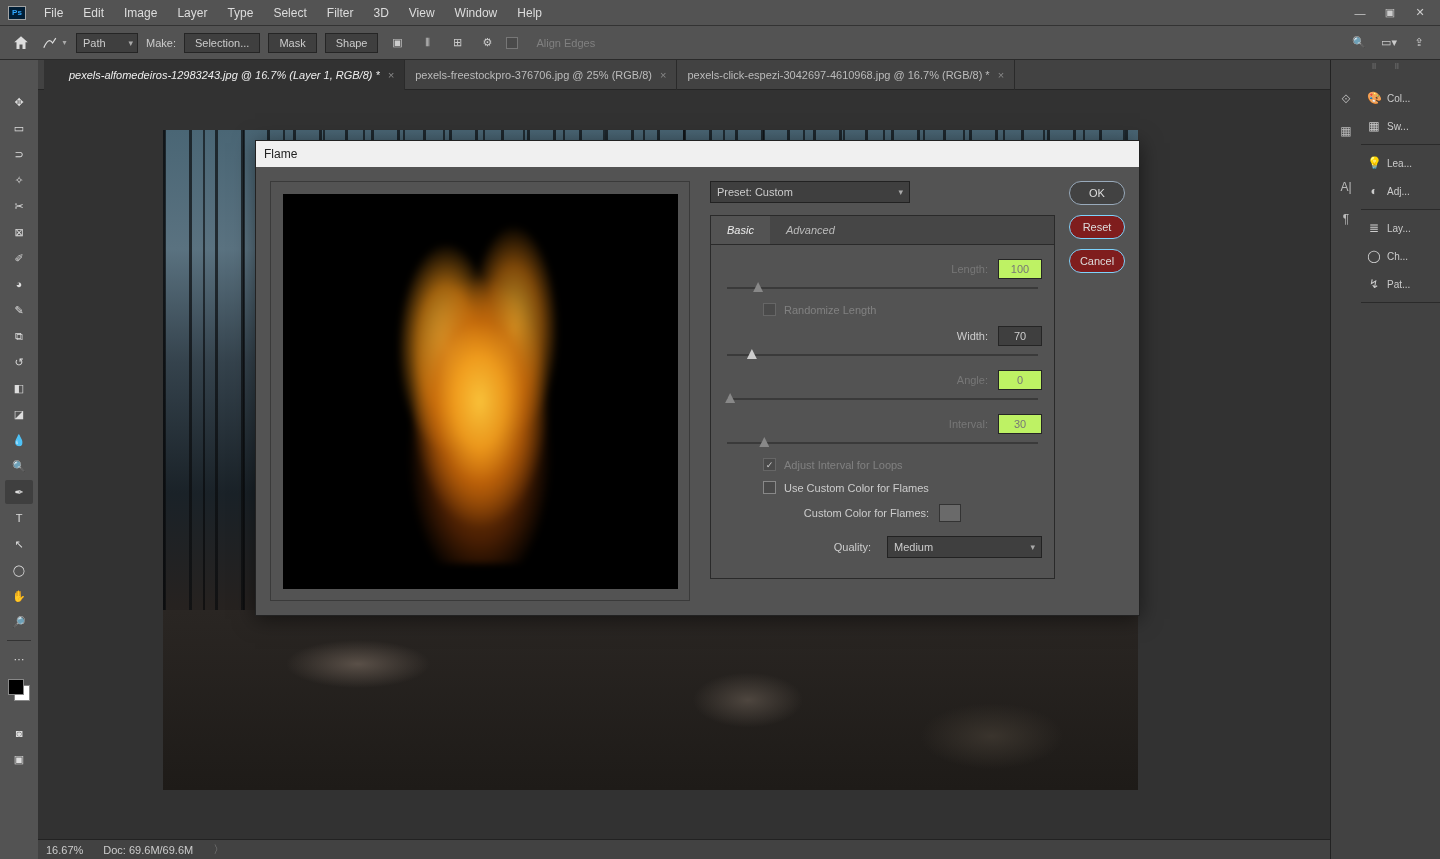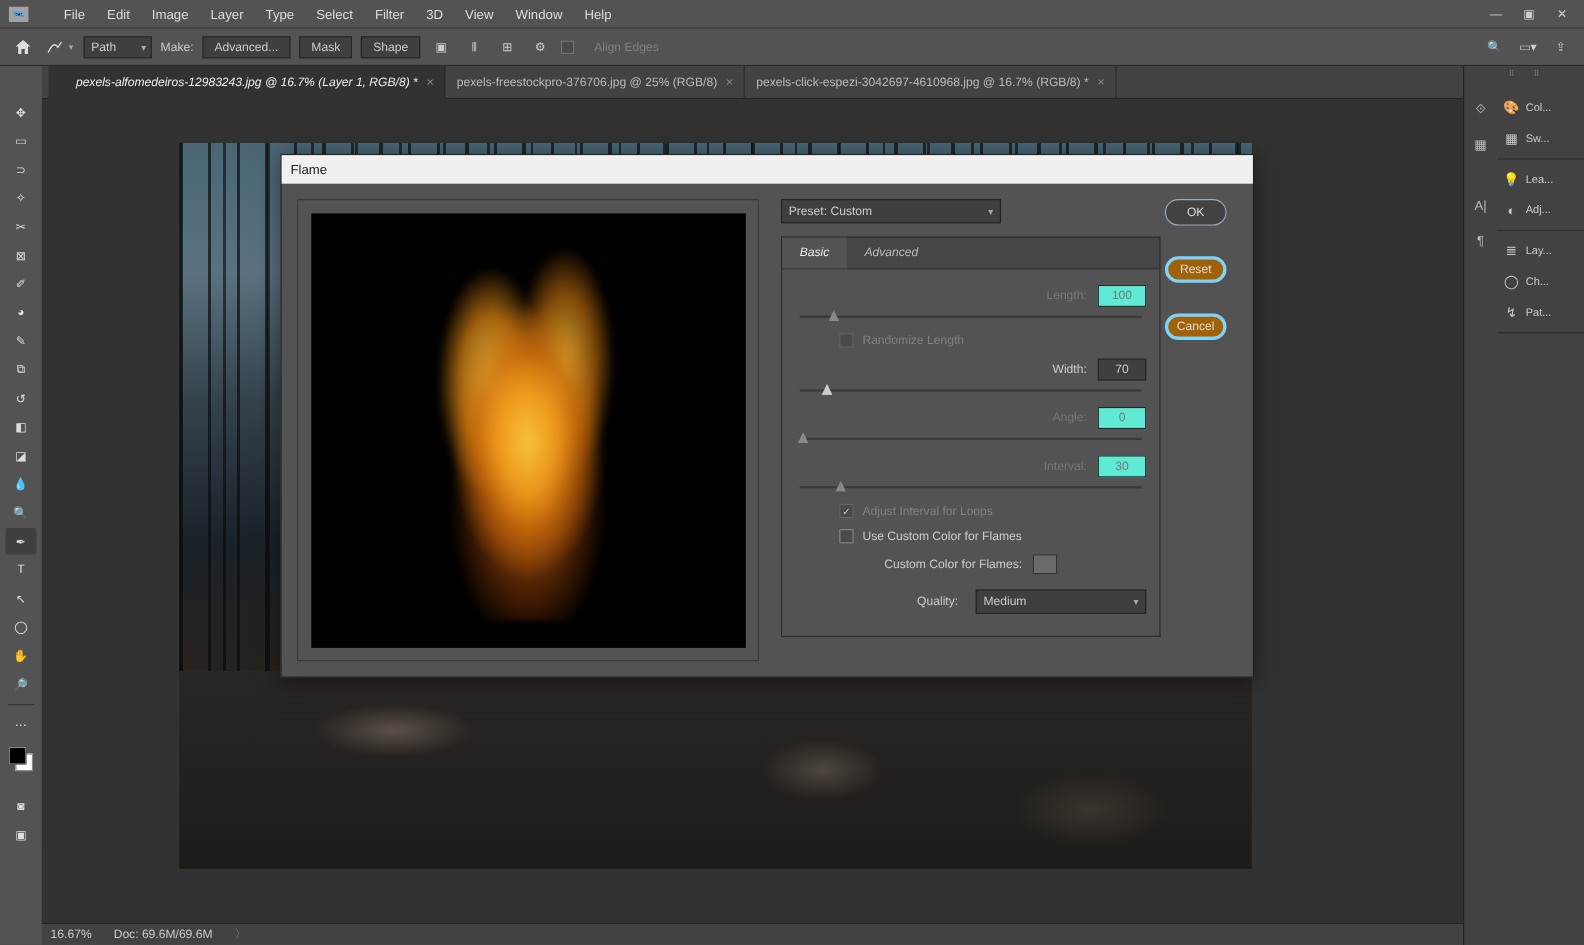--- a/index.html
+++ b/index.html
@@ -1,20 +1,20 @@
 <!DOCTYPE html>
 <html><head>
 <meta charset="utf-8">
 <style>
 * { margin: 0; padding: 0; box-sizing: border-box; font-family: "Segoe UI", Tahoma, sans-serif; user-select: none; }
 body { background: #535353; color: #ccc; font-size: 11px; overflow: hidden; width: 1440px; height: 859px; position: relative; }
 
 
 .menubar { height: 26px; background: #535353; display: flex; align-items: center; padding: 0 8px; border-bottom: 1px solid #333; }
-.menubar .ps-icon { width: 18px; height: 14px; background: #001e36; border: 6px solid #a3a3a3; display: flex; align-items: center; justify-content: center; color: #31a8ff; font-size: 8px; font-weight: bold; margin-right: 22px; }
+.menubar .ps-icon { width: 18px; height: 14px; background: #001e36; border: 1px solid #a3a3a3; display: flex; align-items: center; justify-content: center; color: #31a8ff; font-size: 8px; font-weight: bold; margin-right: 8px; }
 .menubar .menu-item { padding: 4px 10px; color: #ddd; cursor: pointer; font-size: 12px; }
 .menubar .window-controls { margin-left: auto; display: flex; gap: 6px; }
 .menubar .wc { width: 24px; height: 18px; display:flex;align-items:center;justify-content:center;color:#ccc; cursor:pointer;}
 
 
 .optionsbar { height: 34px; background: #535353; border-bottom: 1px solid #2a2a2a; display: flex; align-items: center; padding: 0 10px; gap: 8px; }
 .optionsbar .home-icon { width: 22px; height: 22px; display:flex;align-items:center;justify-content:center; }
 .optionsbar .tool-preset { width:28px;height:20px;display:flex;align-items:center;justify-content:center;color:#ccc;}
 .optionsbar .dropdown { background:#3f3f3f;border:1px solid #252525;padding:2px 18px 2px 6px;color:#ccc;font-size:11px;position:relative;height:20px;display:flex;align-items:center;}
 .optionsbar .dropdown::after { content:"▾"; position:absolute; right:4px; font-size:9px; color:#aaa;}
@@ -73,34 +73,34 @@
 .controls .tabs { display:flex;background:#464646;border:1px solid #2a2a2a;margin-top:12px;height:30px;}
 .controls .tabs .ctab { padding:0 16px;display:flex;align-items:center;color:#bbb;font-size:11px;cursor:pointer;font-style:italic;}
 .controls .tabs .ctab.active { background:#535353;color:#eee;}
 .controls .panel { background:#535353;border:1px solid #2a2a2a;border-top:none;padding:14px 12px 12px 12px;}
 .row { display:flex;align-items:center;gap:10px;margin-bottom:8px;justify-content:flex-end;}
 .row .rlbl { color:#ccc;font-size:11px;text-align:right;flex:1;}
 .row .rlbl.dim { color:#777;}
 .row .select { width:185px;background:#3f3f3f;border:1px solid #222;color:#ccc;font-size:11px;height:22px;display:flex;align-items:center;padding:0 6px;position:relative;}
 .row .select::after { content:"▾"; position:absolute;right:6px;font-size:9px;color:#aaa;}
 .row .numbox { width:44px;height:20px;background:#3f3f3f;border:1px solid #252525;color:#ccc;font-size:11px;text-align:center;display:flex;align-items:center;justify-content:center;}
-.row .numbox.dim { color:#777;background:#5eead4;}
+.row .numbox.dim { color:#777;background:#bef264;}
 .slider-row { display:flex;align-items:center;margin-bottom:14px;}
 .slider { flex:1;height:2px;background:#3a3a3a;position:relative;margin:0 4px;}
 .slider .handle { position:absolute;top:-5px;width:10px;height:10px;background:#ccc;transform:translateX(-50%); clip-path: polygon(50% 0, 100% 100%, 0 100%);}
 .slider.dim .handle { background:#888;}
 .check-row { display:flex;align-items:center;gap:8px;margin-bottom:10px;padding-left:40px;}
 .check { width:13px;height:13px;border:1px solid #888;background:#4a4a4a;display:flex;align-items:center;justify-content:center;font-size:9px;color:#ccc;}
 .check.dim { border-color:#666;}
 .check-row .clbl { color:#ccc;font-size:11px;}
 .check-row .clbl.dim { color:#818181;}
 .color-row { display:flex;align-items:center;justify-content:center;gap:10px;margin-bottom:14px;}
 .color-swatch { width:22px;height:18px;border:1px solid #333;background:#6a6a6a;}
-.dialog .buttons { position:absolute;right:24px;top:40px;display:flex;flex-direction:column;gap:28px;}
-.dialog .dbtn { width:56px;height:24px;border:3px solid #7dd3fc;background:#a16207;color:#ddd;font-size:11px;display:flex;align-items:center;justify-content:center;border-radius:12px;cursor:pointer;}
+.dialog .buttons { position:absolute;right:14px;top:40px;display:flex;flex-direction:column;gap:10px;}
+.dialog .dbtn { width:56px;height:24px;border:1px solid #7dd3fc;background:#7f1d1d;color:#ddd;font-size:11px;display:flex;align-items:center;justify-content:center;border-radius:12px;cursor:pointer;}
 .dialog .dbtn.primary { border:1px solid #9ab; background:#424242;}
 .controls-inner {width:345px;}
 
 
 .right-strips { position:absolute;right:0;top:60px;width:110px;bottom:0;background:#424242;border-left:1px solid #222;}
 .right-strips .dots { text-align:center;font-size:7px;color:#888;padding:3px 0;}
 .right-strips .icons-col { position:absolute;left:0;top:20px;width:30px;display:flex;flex-direction:column;gap:10px;align-items:center;padding-top:8px;}
 .right-strips .icons-col .ic { width:22px;height:22px;display:flex;align-items:center;justify-content:center;color:#bbb;font-size:12px;}
 .right-strips .panel-col { position:absolute;left:30px;top:20px;right:0;display:flex;flex-direction:column;}
 .right-strips .panel-col .group { border-bottom:1px solid #2a2a2a;padding:4px 0;}
@@ -144,21 +144,21 @@
       </svg>
     </div>
   <div class="tool-preset">
       <svg width="20" height="16" viewBox="0 0 24 20" fill="none" stroke="#ddd" stroke-width="1.5">
         <path d="M3 16 Q 9 2 14 10 L18 4"></path>
       </svg>
       <span style="font-size:8px;color:#aaa;margin-left:1px;">▾</span>
     </div>
   <div class="dropdown" style="width:62px">Path</div>
   <span class="lbl">Make:</span>
-  <div class="btn">Advanced...</div>
+  <div class="btn">Selection...</div>
   <div class="btn">Mask</div>
   <div class="btn">Shape</div>
   <div class="iconbtn">▣</div>
   <div class="iconbtn">⫴</div>
   <div class="iconbtn">⊞</div>
   <div class="iconbtn">⚙</div>
   <div class="align-edges">
     <div class="cb"></div>
     <span>Align Edges</span>
   </div>

